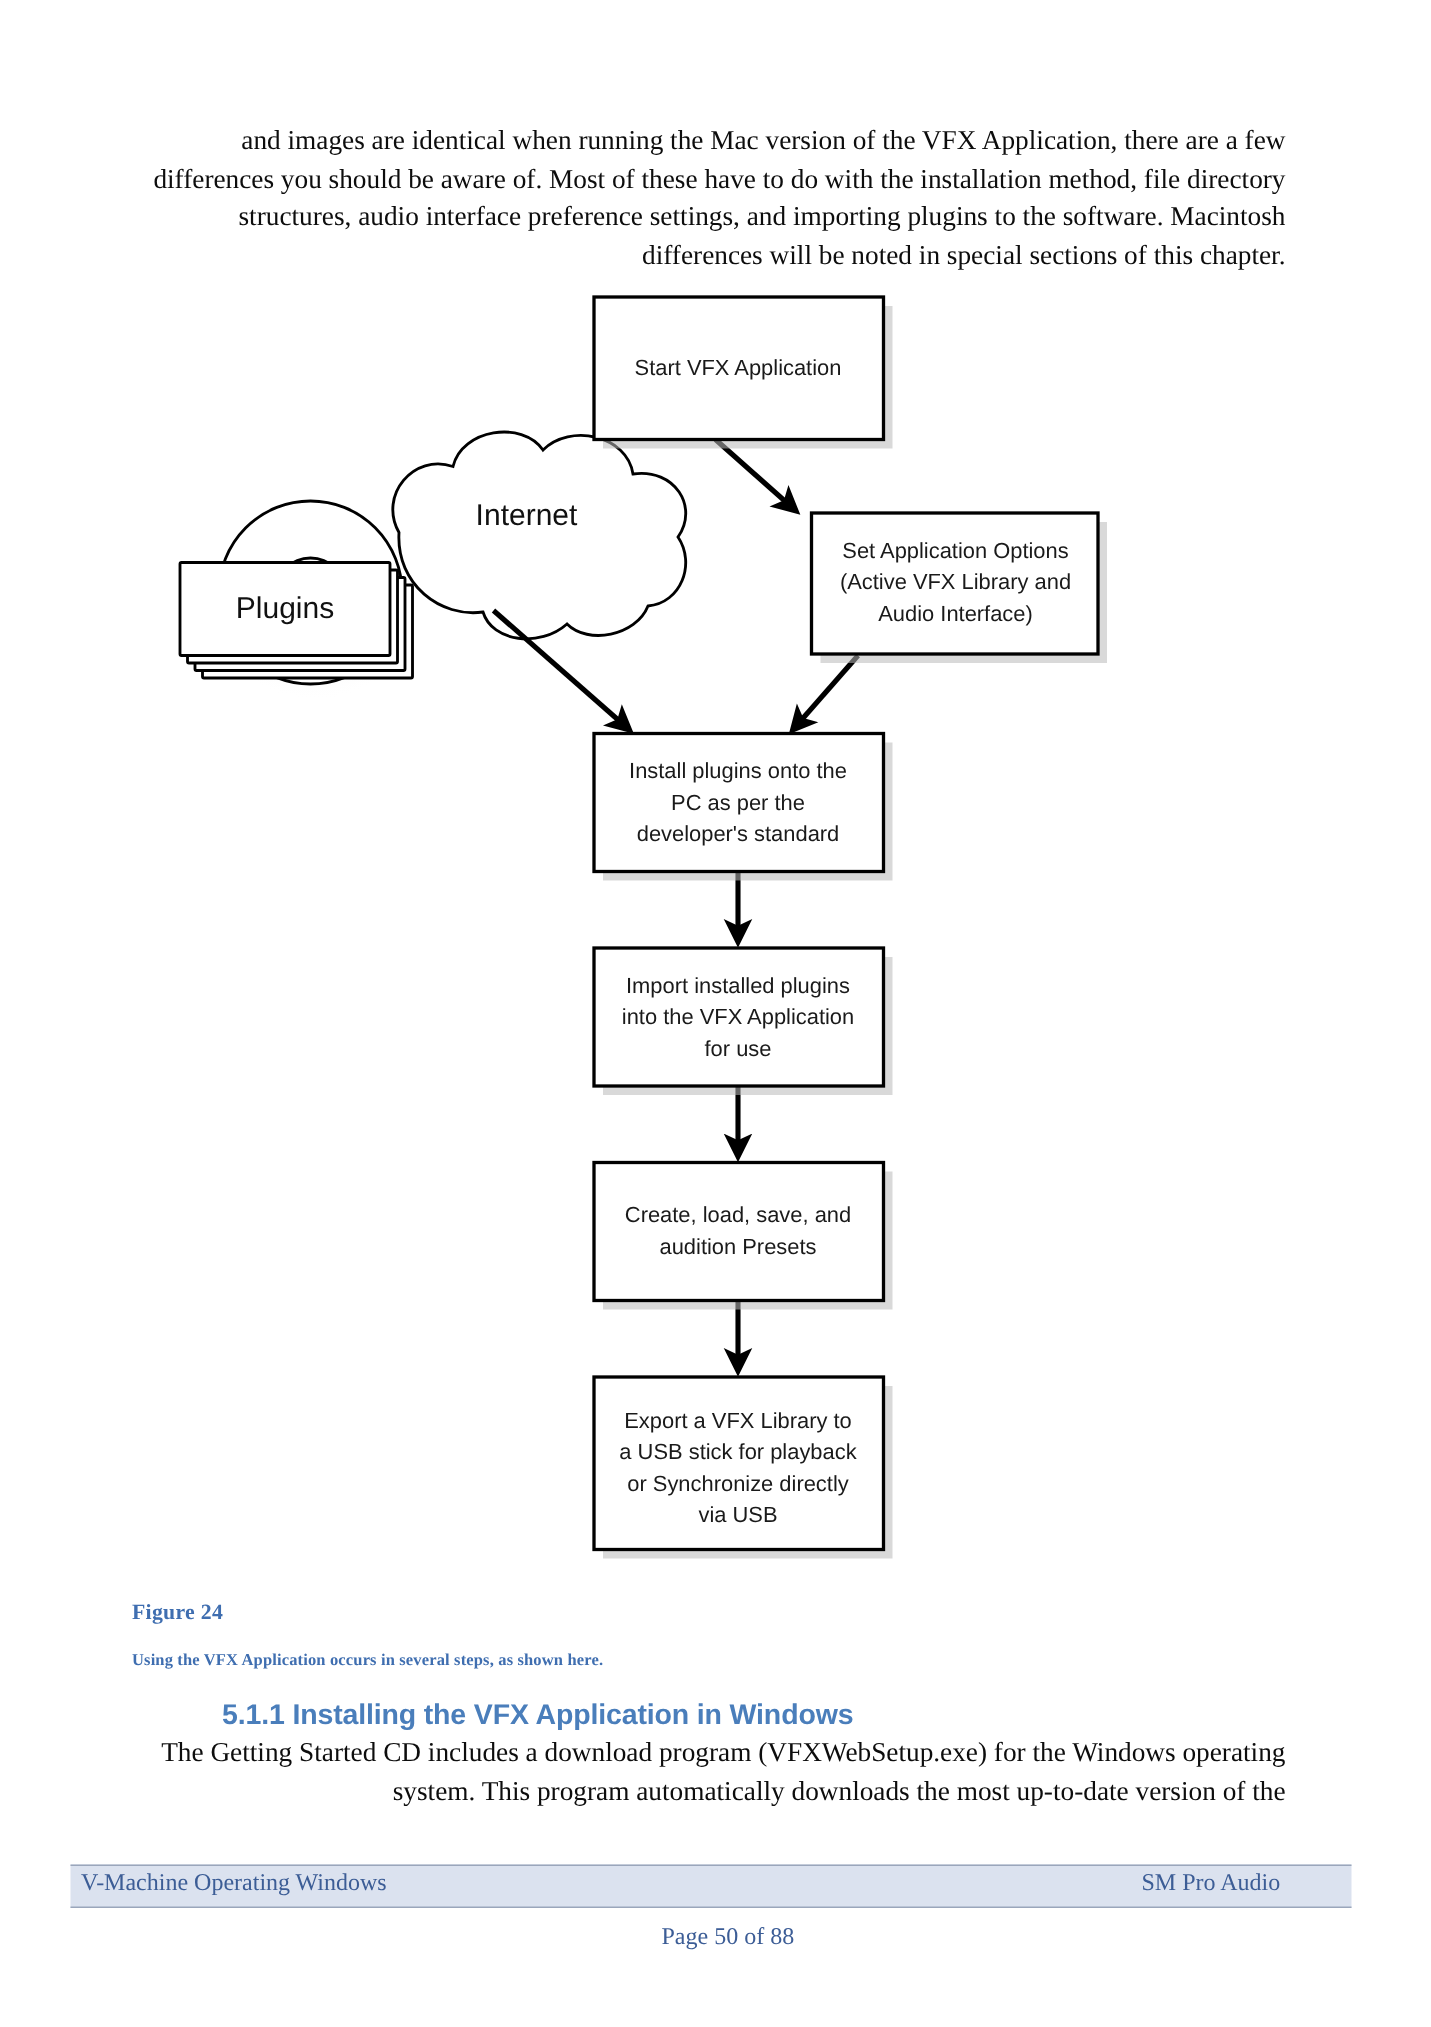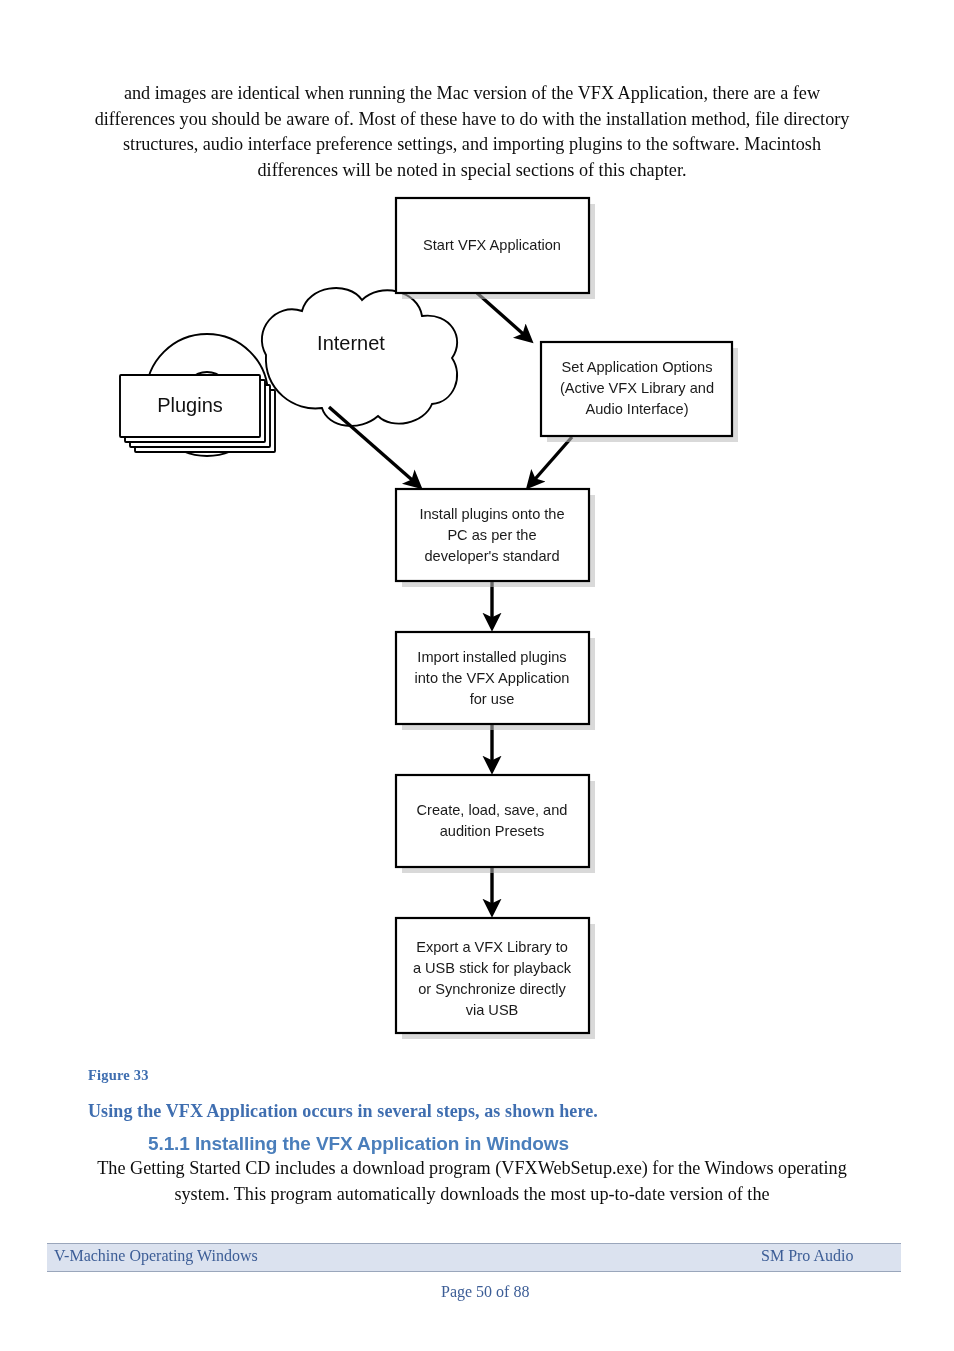--- a/index.html
+++ b/index.html
@@ -17,21 +17,21 @@
     overflow: hidden;
   }
 
   
   .doc-para {
     position: absolute;
     font-family: "Liberation Serif", serif;
     font-size: 18.2px;
     line-height: 25.5px;
     color: #0d0d0d;
-    text-align: center;
+    text-align: right;
   }
   #para-top {
     left: 87px;
     top: 81px;
     width: 770px;
   }
   #para-bottom {
     left: 87px;
     top: 1156px;
     width: 770px;
@@ -48,21 +48,21 @@
     color: #3f6eb0;
     letter-spacing: 0.2px;
   }
   .fig-caption-text {
     position: absolute;
     left: 88px;
     top: 1101px;
     width: 700px;
     font-family: "Liberation Serif", serif;
     font-weight: bold;
-    font-size: 18px;
+    font-size: 11px;
     color: #3f6eb0;
     letter-spacing: 0.1px;
   }
 
   
   .section-heading {
     position: absolute;
     left: 148px;
     top: 1133px;
     font-family: "Liberation Sans", sans-serif;
@@ -247,21 +247,21 @@
       <rect class="fc-shadow" x="322" y="744" width="193" height="115"></rect>
       <rect class="fc-box" x="316" y="738" width="193" height="115"></rect>
       <text class="fc-label" x="412" y="768">Export a VFX Library to</text>
       <text class="fc-label" x="412" y="789">a USB stick for playback</text>
       <text class="fc-label" x="412" y="810">or Synchronize directly</text>
       <text class="fc-label" x="412" y="831">via USB</text>
     </g>
   </svg>
 </div>
 
-<div class="fig-caption-num">Figure 33</div>
+<div class="fig-caption-num">Figure 24</div>
 <div class="fig-caption-text">Using the VFX Application occurs in several steps, as shown here.</div>
 
 <div class="section-heading">5.1.1 Installing the VFX Application in Windows</div>
 
 <div class="doc-para" id="para-bottom">The Getting Started CD includes a download program (VFXWebSetup.exe) for the Windows operating system. This program automatically downloads the most up-to-date version of the</div>
 
 <div id="footer-band"></div>
 <div class="footer-cell" id="footer-left">V-Machine Operating Windows</div>
 <div class="footer-cell" id="footer-center">Page 50 of 88</div>
 <div class="footer-cell" id="footer-right">SM Pro Audio</div>

